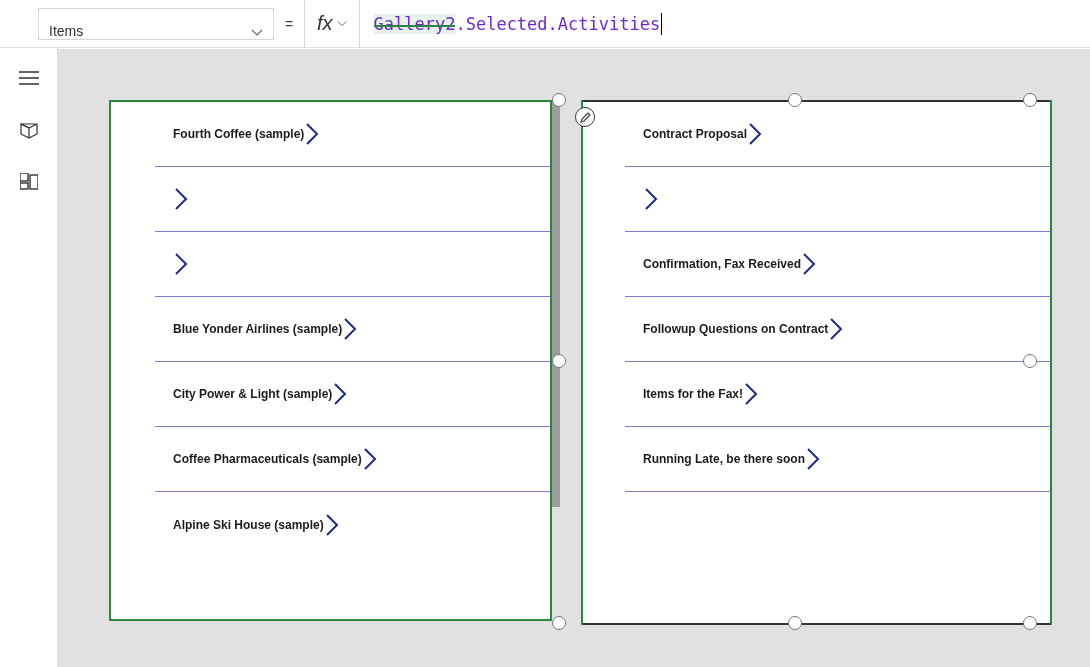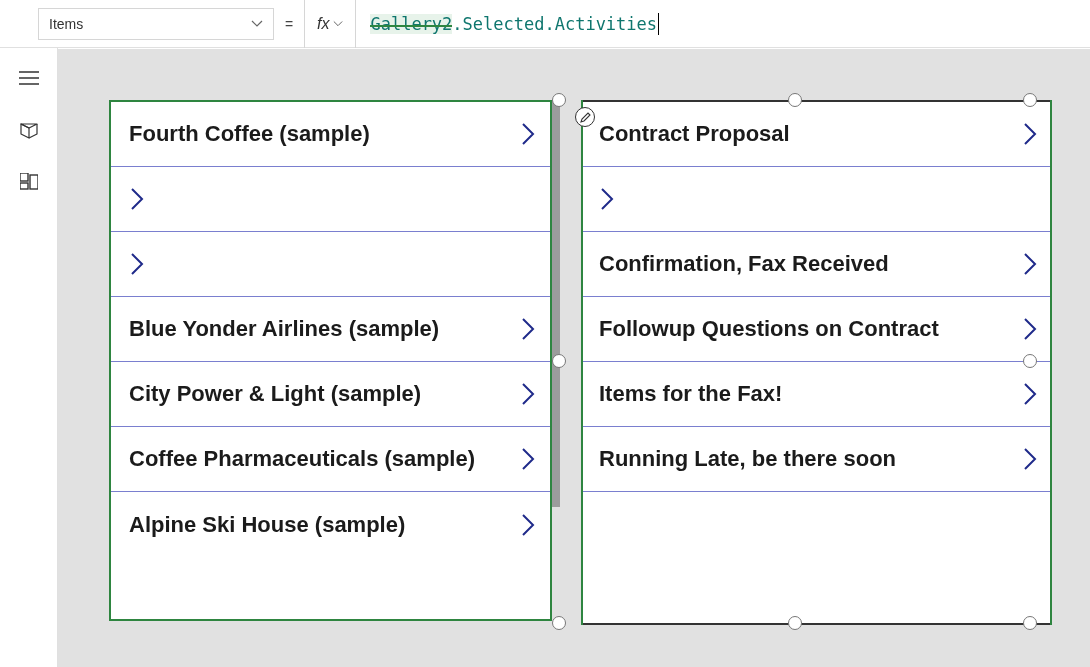--- a/index.html
+++ b/index.html
@@ -21,21 +21,21 @@
     padding-left: 38px;
     background: #fff;
     position: relative;
     z-index: 3;
   }
   .property-select {
     width: 236px;
     height: 32px;
     border: 1px solid #d6d6d6;
     display: flex;
-    align-items: center;
+    align-items: flex-end;
     justify-content: space-between;
     padding: 0 10px;
     font-size: 14px;
     color: #333;
     background: #fff;
     gap: 48px;
   }
   .equals {
     width: 30px;
     display: flex;
@@ -47,31 +47,31 @@
     display: flex;
     align-items: center;
     gap: 4px;
     border-left: 1px solid #d6d6d6;
     border-right: 1px solid #d6d6d6;
     height: 48px;
     padding: 16px 12px;
     font-style: italic;
     font-family: "Segoe UI", sans-serif;
     color: #333;
-    font-size: 16px;
+    font-size: 20px;
   }
   .formula-input {
     flex: 1;
     height: 48px;
     display: flex;
     align-items: center;
     padding-left: 14px;
     font-family: Consolas, monospace;
     font-size: 17px;
-    color: #0f766e;
+    color: #6d28d9;
     position: relative;
   }
   .formula-segment.ref {
     position: relative;
   }
   .formula-segment.ref::after {
     content: "";
     position: absolute;
     left: 0; right: 0; bottom: 7px;
     height: 2px;
@@ -157,25 +157,26 @@
     background: #2e8540;
   }
   .gallery-right::before { left: 0; }
   .gallery-right::after { right: 0; }
 
   .row {
     height: 65px;
     border-bottom: 1px solid #7a7fcf;
     display: flex;
     align-items: center;
-    justify-content: space-between;
+    justify-content: flex-start;
     padding: 0 14px 0 18px;
-    font-size: 22px;
+    font-size: 12px;
     font-weight: 600;
     color: #1b1b1b;
+    margin-left: 44px;
   }
   .row:last-child { border-bottom: none; }
   .chevron {
     color: #1f2a8a;
   }
   .gallery-right .row { height: 65px; }
   .gallery-right .filler {
     height: 131px;
   }
 

